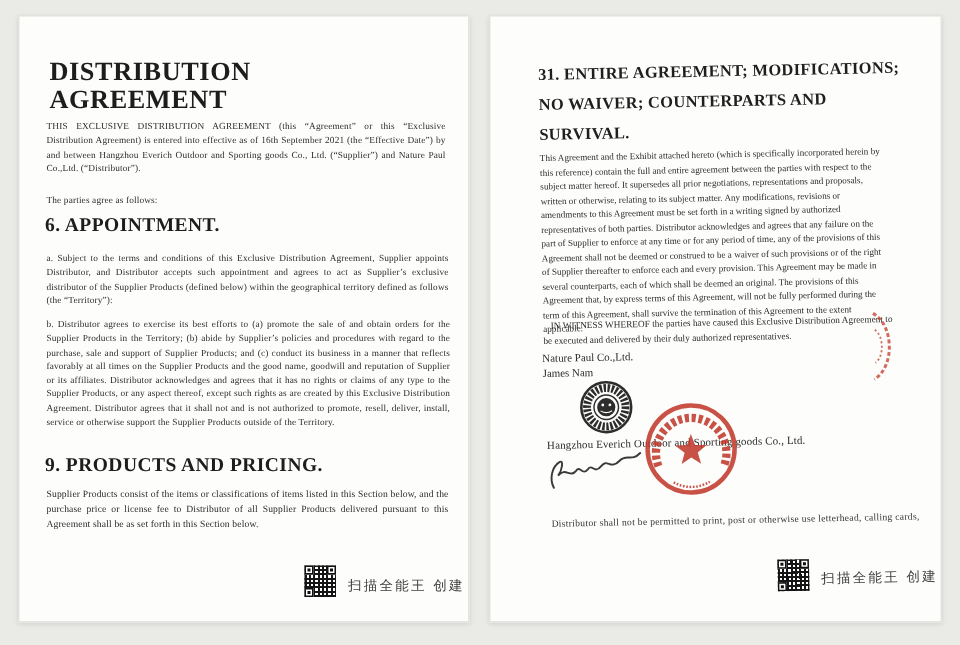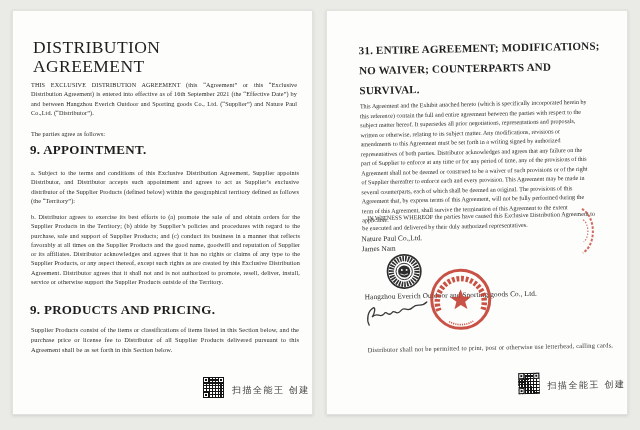--- a/index.html
+++ b/index.html
@@ -12,21 +12,21 @@
     position:absolute;top:10px;width:301px;height:405px;
     background:#fdfdfb;border:1px solid #e2e2de;box-sizing:border-box;
     box-shadow:0 1px 3px rgba(60,60,60,.15);
   }
   .page.left{left:12px;}
   .page.right{left:326px;width:302px;}
   .tilt{position:absolute;inset:0;transform:rotate(-1.15deg);}
   .t{position:absolute;color:#2a2a2a;}
   .title{
     left:20px;top:27px;width:175px;
-    font-weight:normal;font-size:17.5px;line-height:18.5px;
+    font-weight:bold;font-size:17.5px;line-height:18.5px;
     letter-spacing:.4px;color:#1d1d1d;
   }
   .body{font-size:6.2px;line-height:9.3px;text-align:justify;letter-spacing:.1px;}
   .intro{left:18px;top:69px;width:266px;}
   .parties{left:18px;top:118px;text-align:left;}
   .h{font-weight:bold;font-size:13px;color:#1d1d1d;letter-spacing:.3px;}
   .s1h{left:17px;top:131px;}
   .pa{left:18px;top:157px;width:268px;}
   .pb{left:18px;top:201px;width:269px;}
   .s2h{left:17px;top:291px;}
@@ -57,21 +57,21 @@
   .wml{left:219px;top:373px;}
   .wmr{left:217px;top:370px;}
 </style>
 </head>
 <body style="background: rgb(234, 234, 231);">
 
 <div class="page left">
   <div class="t title">DISTRIBUTION AGREEMENT</div>
   <div class="t body intro">THIS EXCLUSIVE DISTRIBUTION AGREEMENT (this “Agreement” or this “Exclusive Distribution Agreement) is entered into effective as of 16th September 2021 (the “Effective Date”) by and between Hangzhou Everich Outdoor and Sporting goods Co., Ltd. (“Supplier”) and Nature Paul Co.,Ltd. (“Distributor”).</div>
   <div class="t body parties">The parties agree as follows:</div>
-  <div class="t h s1h">9. APPOINTMENT.</div>
+  <div class="t h s1h">6. APPOINTMENT.</div>
   <div class="t body pa">a. Subject to the terms and conditions of this Exclusive Distribution Agreement, Supplier appoints Distributor, and Distributor accepts such appointment and agrees to act as Supplier’s exclusive distributor of the Supplier Products (defined below) within the geographical territory defined as follows (the “Territory”):</div>
   <div class="t body pb">b. Distributor agrees to exercise its best efforts to (a) promote the sale of and obtain orders for the Supplier Products in the Territory; (b) abide by Supplier’s policies and procedures with regard to the purchase, sale and support of Supplier Products; and (c) conduct its business in a manner that reflects favorably at all times on the Supplier Products and the good name, goodwill and reputation of Supplier or its affiliates. Distributor acknowledges and agrees that it has no rights or claims of any type to the Supplier Products, or any aspect thereof, except such rights as are created by this Exclusive Distribution Agreement. Distributor agrees that it shall not and is not authorized to promote, resell, deliver, install, service or otherwise support the Supplier Products outside of the Territory.</div>
   <div class="t h s2h">9. PRODUCTS AND PRICING.</div>
   <div class="t body p2">Supplier Products consist of the items or classifications of items listed in this Section below, and the purchase price or license fee to Distributor of all Supplier Products delivered pursuant to this Agreement shall be as set forth in this Section below.</div>
   <div class="qr qrl">
     <i class="fp a"></i>
       <i class="fp b"></i>
       <i class="fp c"></i>
   </div>
   <div class="wm wml">扫描全能王 创建</div>

